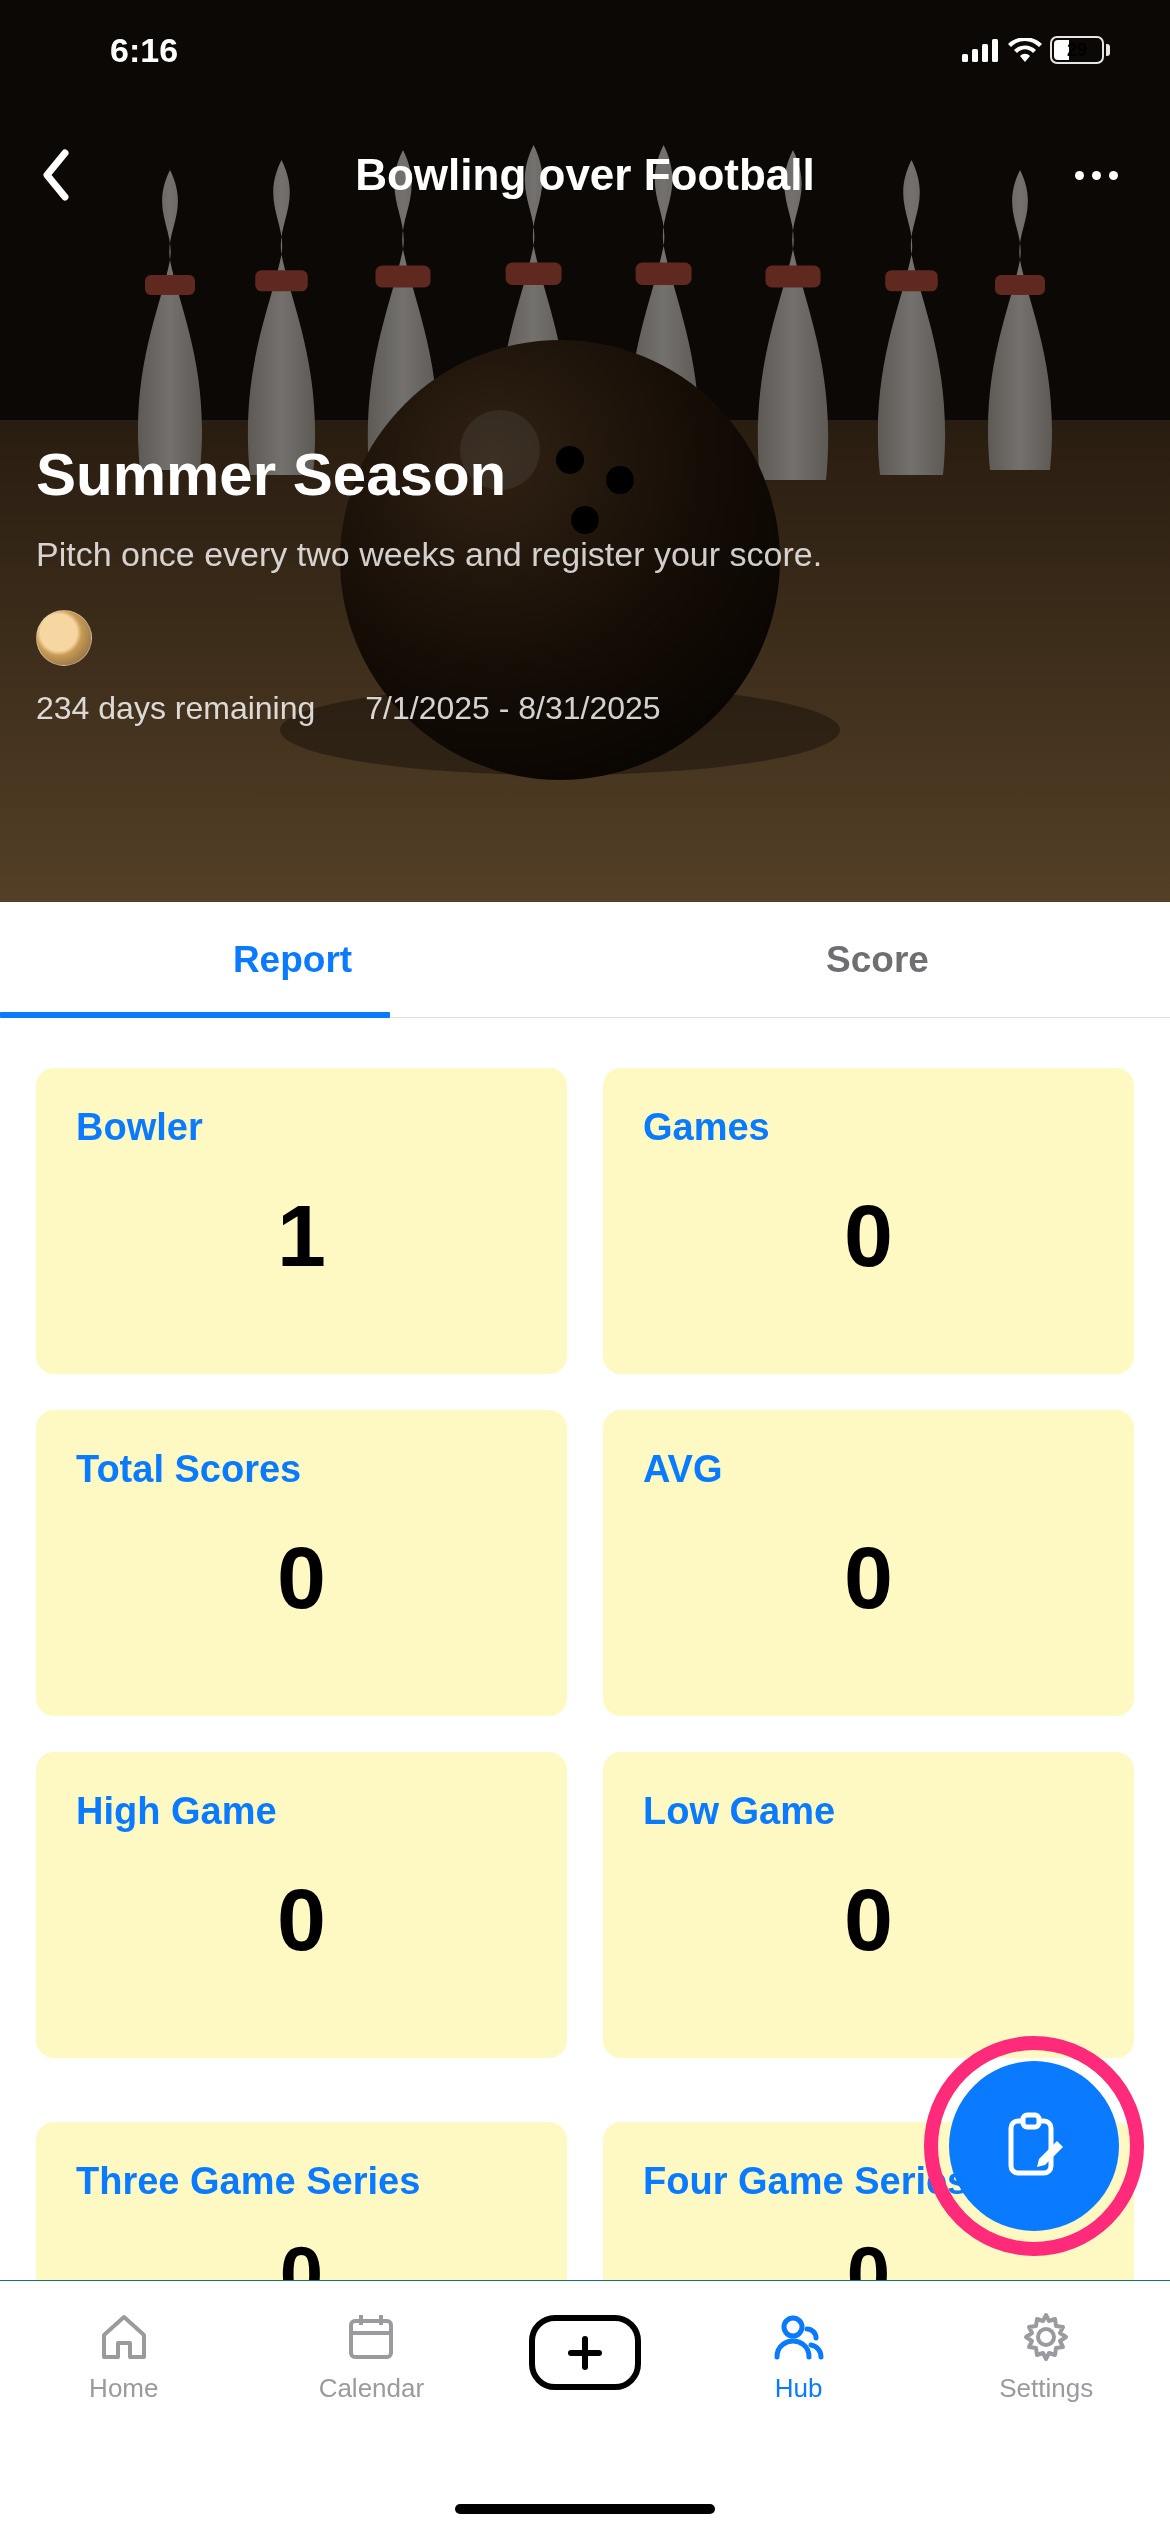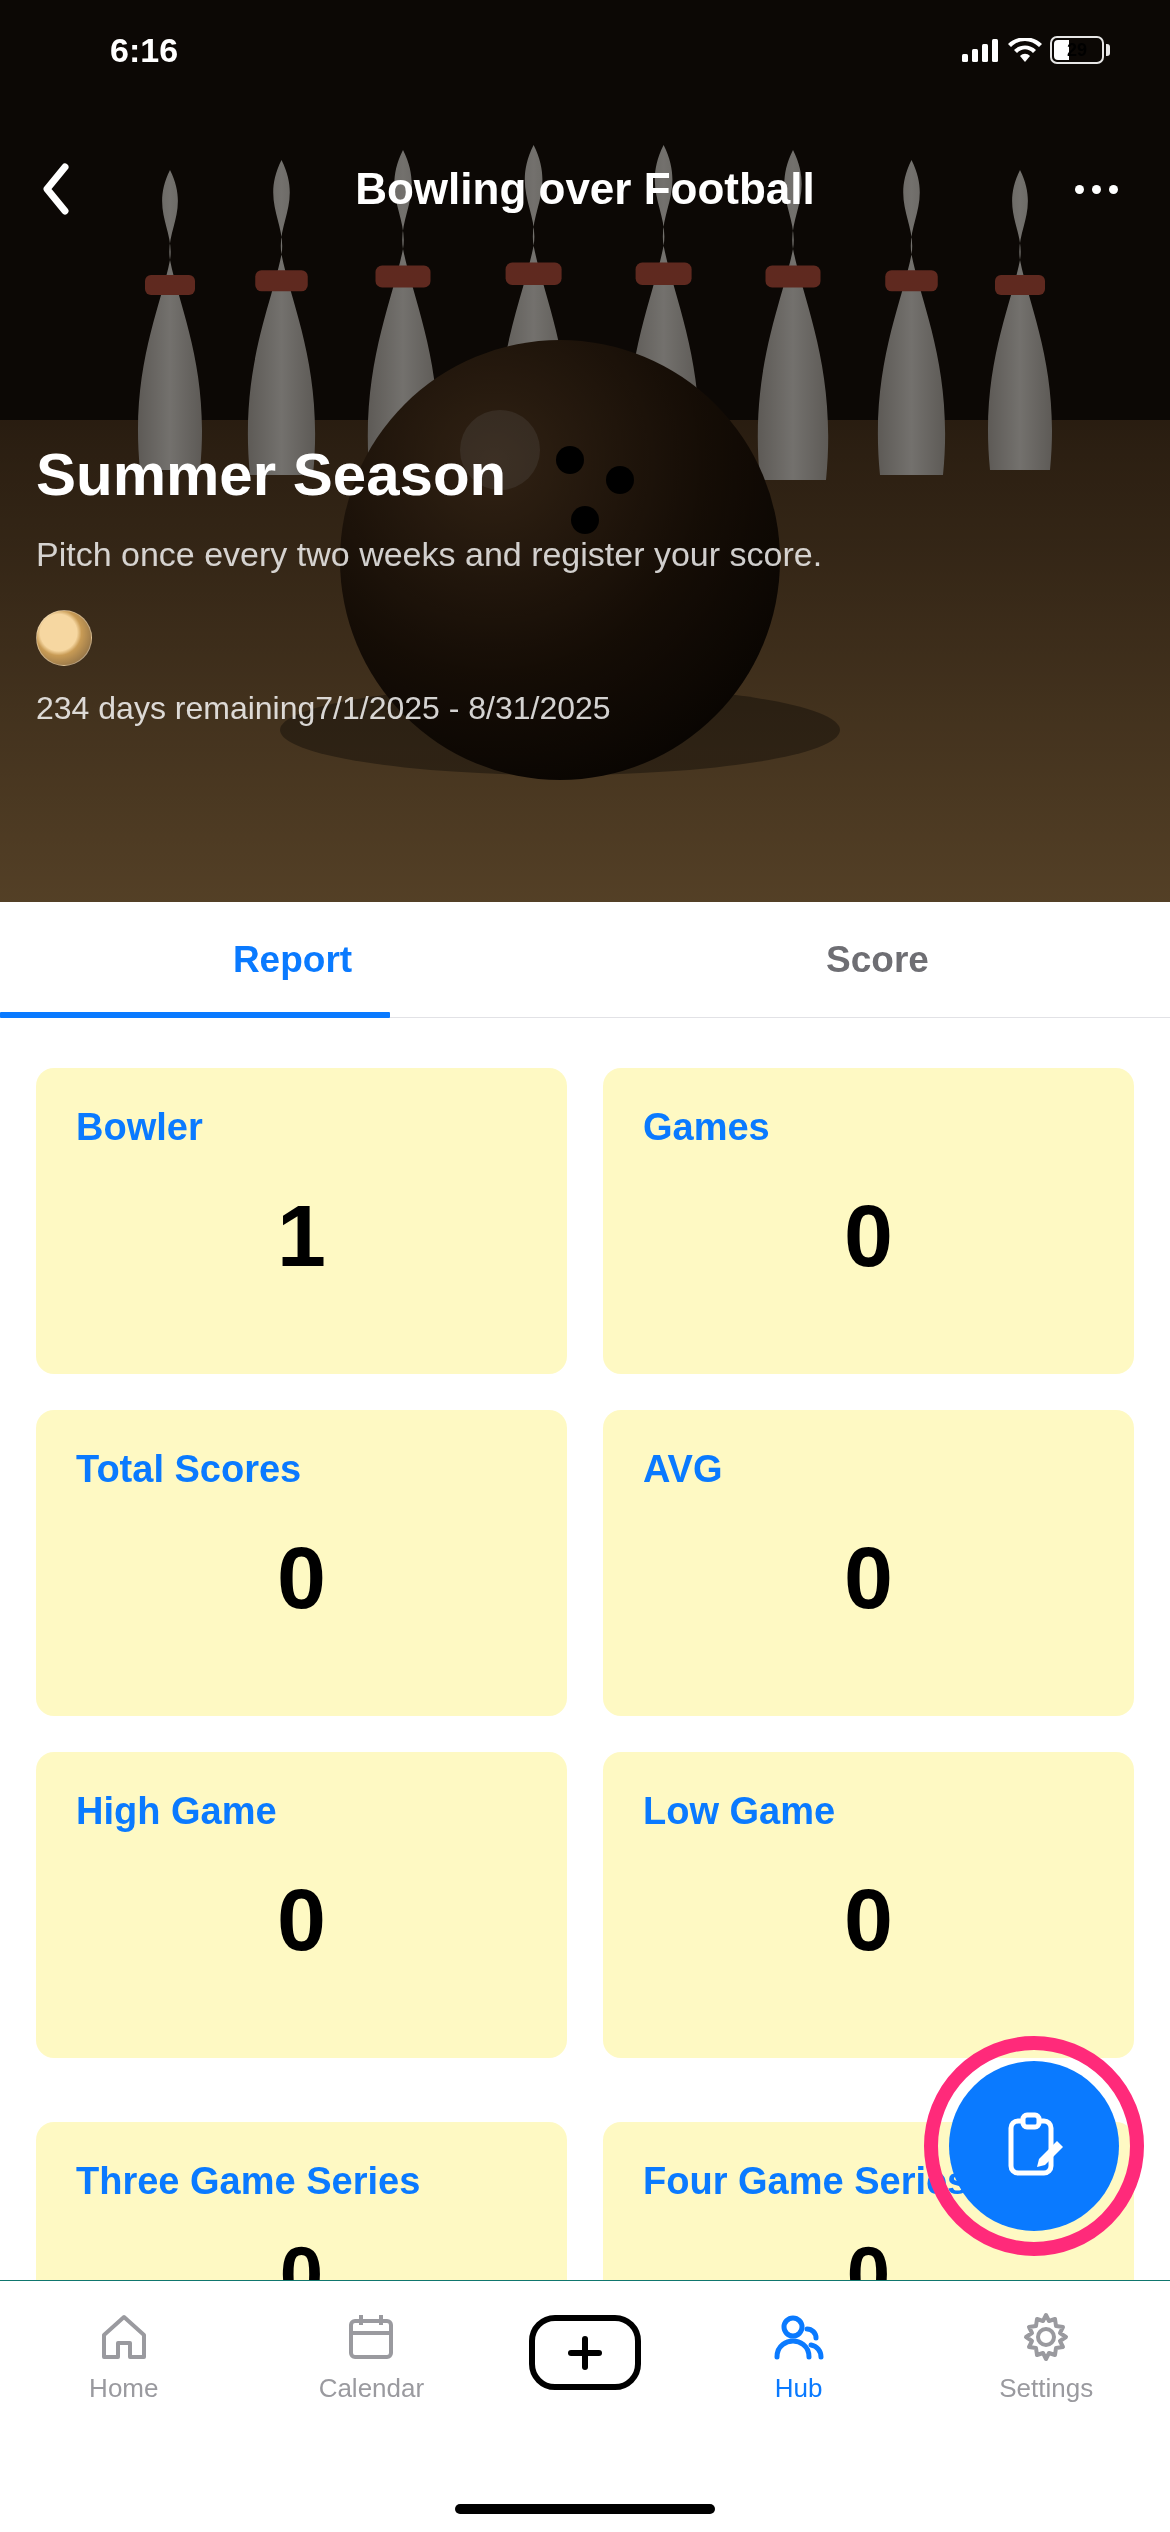--- a/index.html
+++ b/index.html
@@ -15,31 +15,31 @@
   .battery-fill { position:absolute; left:2px; top:2px; bottom:2px; width:30%; background:#fff; border-radius:4px 0 0 4px;}
   .battery-body span{font-size:18px; font-weight:700; color:#000; position:relative; z-index:1;}
   .battery-tip { width:4px; height:12px; background:rgba(255,255,255,.9); border-radius:0 3px 3px 0; margin-left:2px;}
 
   
   .hero { position: relative; height: 902px; background:#1b120b; color:#fff; }
   .hero-bg { position:absolute; inset:0; overflow:hidden; }
   .hero-bg::after{ content:""; position:absolute; inset:0; background:linear-gradient(180deg, rgba(0,0,0,.55), rgba(0,0,0,.55)); }
   .hero svg.scene{ width:100%; height:100%; display:block; filter:blur(.5px); }
 
-  .nav-row { position:absolute; top:164px; left:0; right:0; display:flex; align-items:flex-end; justify-content:center; padding:0 36px; }
+  .nav-row { position:absolute; top:150px; left:0; right:0; display:flex; align-items:flex-end; justify-content:center; padding:0 36px; }
   .back-btn { position:absolute; left:24px; top:50%; transform:translateY(-50%); width:60px; height:70px; display:flex; align-items:center; justify-content:center; }
   .more-btn { position:absolute; right:44px; top:50%; transform:translateY(-50%); width:60px; height:60px; display:flex; align-items:center; justify-content:center; }
   .dot{width:9px;height:9px;background:#fff;border-radius:50%;margin:0 4px;}
   .page-title { font-size: 44px; font-weight: 700; }
 
   .hero-info { position:absolute; left:36px; right:36px; top:440px; }
   .season-title { font-size: 60px; font-weight: 800; margin-bottom: 20px; }
   .season-desc { font-size: 34px; color: rgba(255,255,255,.8); line-height: 1.5; margin-bottom: 30px; max-width: 860px;}
   .avatar { width: 56px; height:56px; border-radius:50%; background: radial-gradient(circle at 40% 40%, #f6d7a1 0 40%, #c89b55 50%, #6c563d 100%); margin-bottom: 24px; border:1px solid rgba(255,255,255,.3);}
-  .meta-row { display:flex; font-size:32px; color:rgba(255,255,255,.82); }
+  .meta-row { display:flex; gap:50px; font-size:32px; color:rgba(255,255,255,.82); }
 
   
   .tabs { display:flex; height:116px; border-bottom:1px solid #e2e2e6; }
   .tab { flex:1; display:flex; align-items:center; justify-content:center; font-size:37px; font-weight:600; color:#6e6e73; position:relative; }
   .tab.active { color:#0a7aff; }
   .tab.active::after{ content:""; position:absolute; left:0; right:0; bottom:-1px; height:6px; background:#0a7aff; border-radius:1px; width:390px;}
 
   
   .content { position:absolute; top:1018px; left:0; right:0; bottom:250px; padding: 50px 36px 0; overflow:hidden; }
   .grid { display:grid; grid-template-columns: 1fr 1fr; gap: 36px; }

